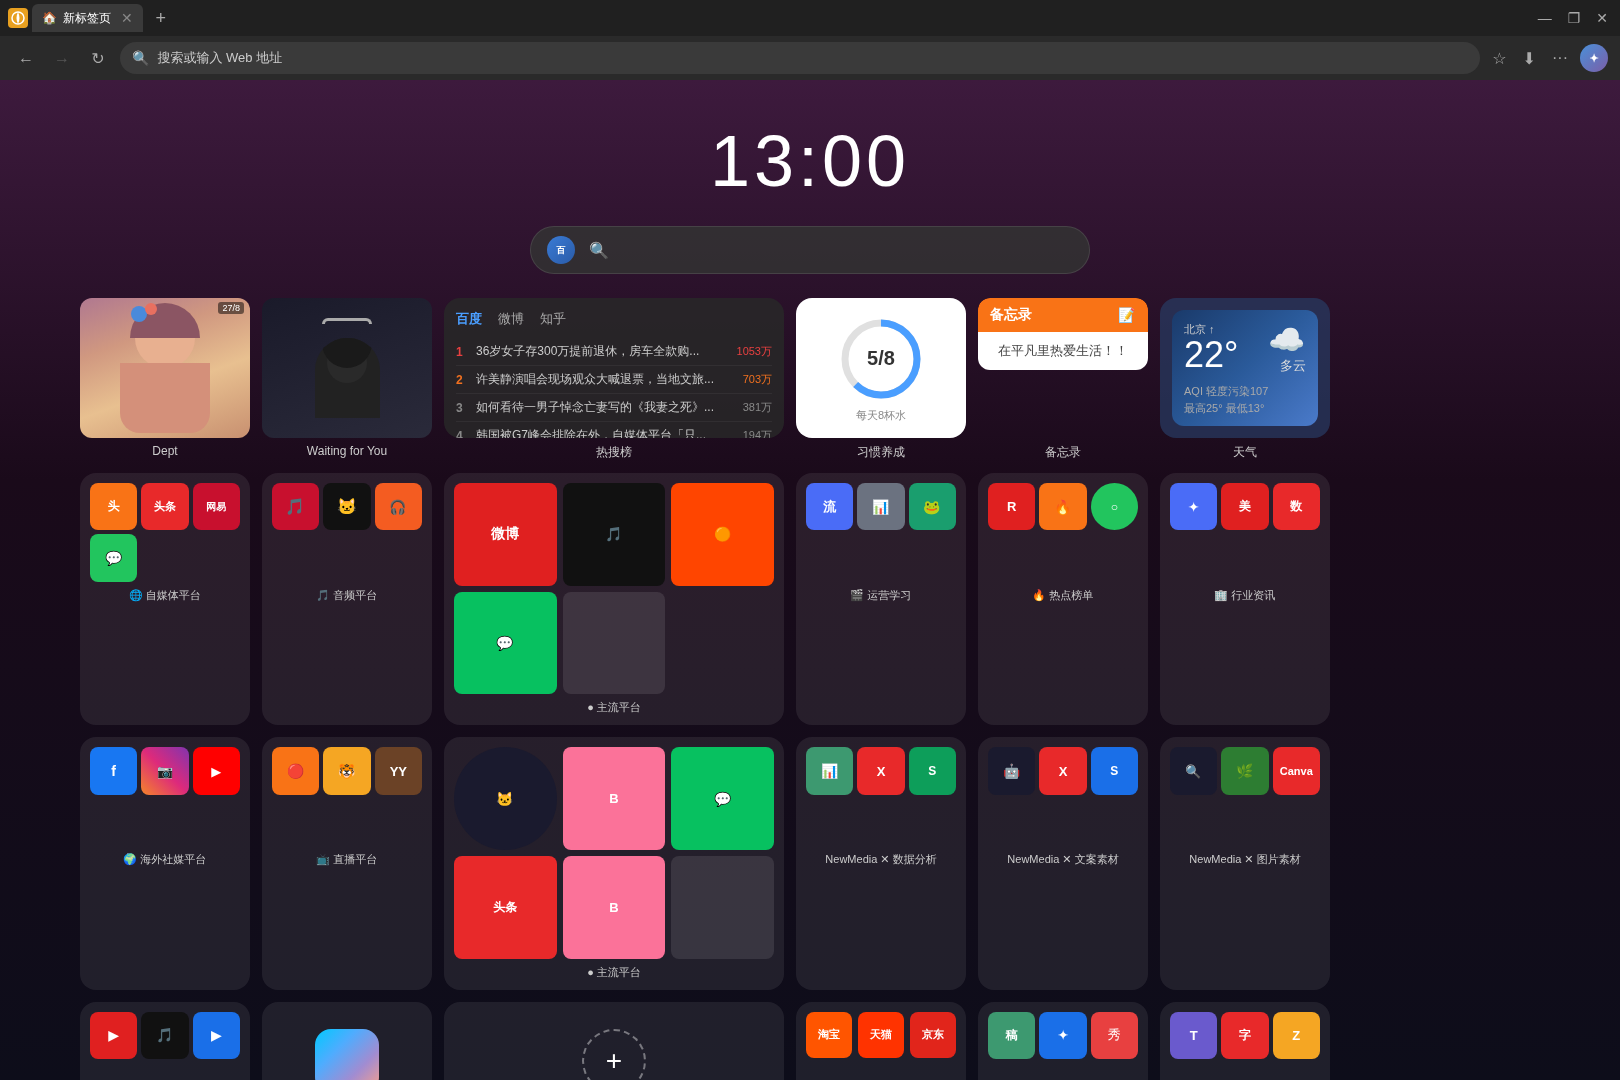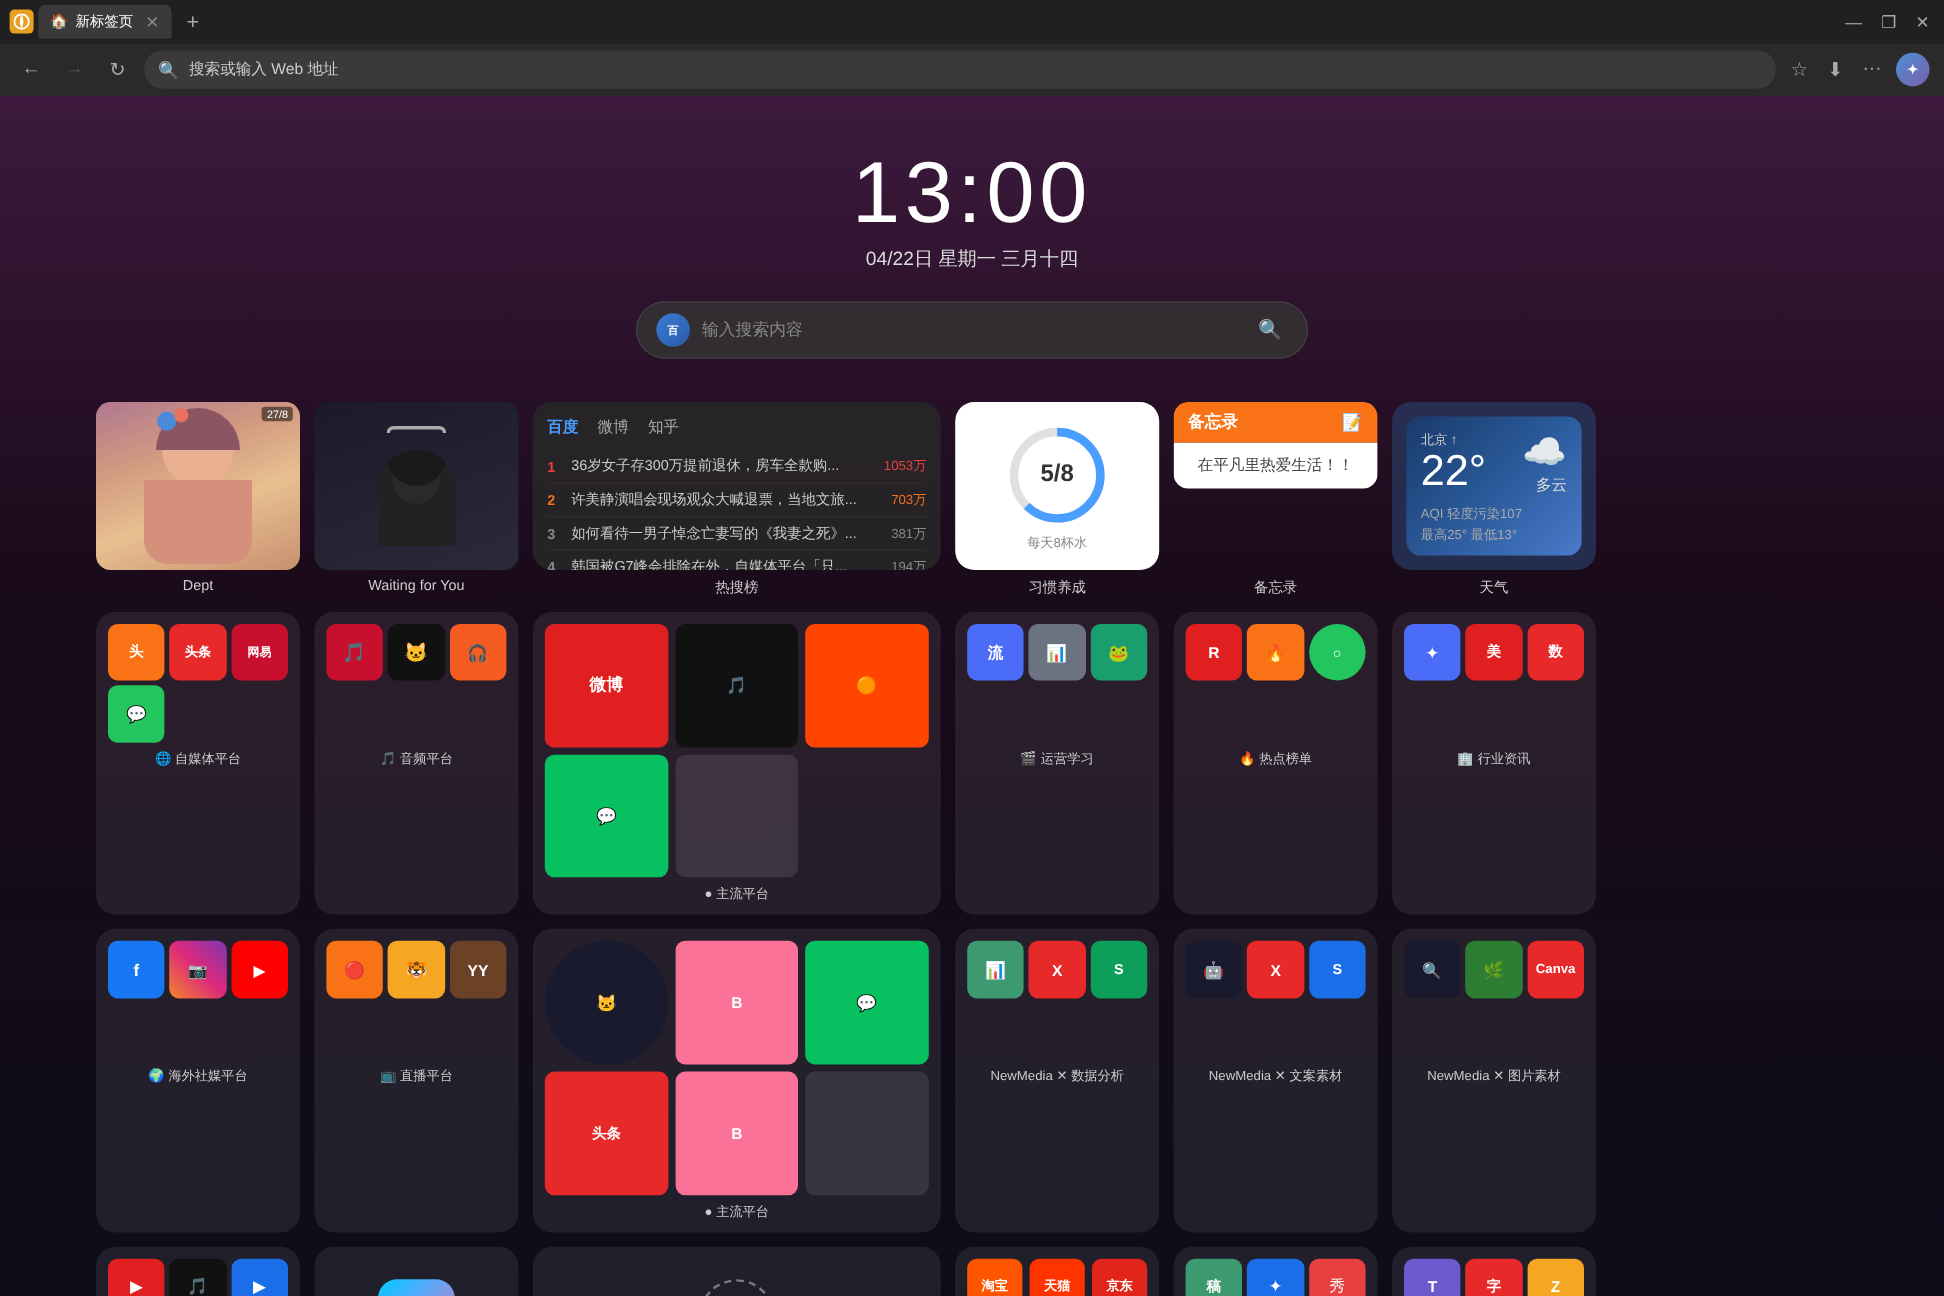--- a/index.html
+++ b/index.html
@@ -226,21 +226,21 @@
       padding: 10px;
       color: white;
     }
 
     
     .row1-grid {
       display: grid;
       grid-template-columns: 170px 170px 340px 170px 170px 170px;
       gap: 12px;
       padding: 0 80px;
-      margin-top: 36px;
+      margin-top: 24px;
     }
     .row2-grid {
       display: grid;
       grid-template-columns: 170px 170px 340px 170px 170px 170px;
       gap: 12px;
       padding: 0 80px;
       margin-top: 12px;
     }
     .row3-grid {
       display: grid;
@@ -352,26 +352,24 @@
     <div class="toolbar-icon">⬇</div>
     <div class="toolbar-icon">···</div>
     <div class="copilot-btn" style="font-size:11px">✦</div>
   </div>
 </div>
 
 <div class="page-content">
 
   <div class="clock-section">
     <div class="clock-time">13:00</div>
-    <div class="clock-date">04/22日 星期一 三月十四</div>
   </div>
 
   <div class="search-bar">
     <div class="search-baidu-logo" style="font-size:9px; background:linear-gradient(135deg,#3a7bd5,#2a5ba8)">百</div>
-    <span class="search-input-text">输入搜索内容</span>
     <div class="search-icon-btn">🔍</div>
   </div>
 
   <div class="row1-grid">
 
     <div style="cursor:pointer">
       <div class="card-photo" style="background:linear-gradient(160deg,#b07890 0%,#d09880 30%,#e8c090 60%,#c89070 100%); display:flex; align-items:flex-end; justify-content:center; overflow:hidden; border-radius:12px;">
 
         <div style="width:100%; height:100%; position:relative; overflow:hidden;">
           <div style="position:absolute; top:10px; left:50%; transform:translateX(-50%); width:60px; height:60px; background:#e8b090; border-radius:50%; z-index:2;"></div>

